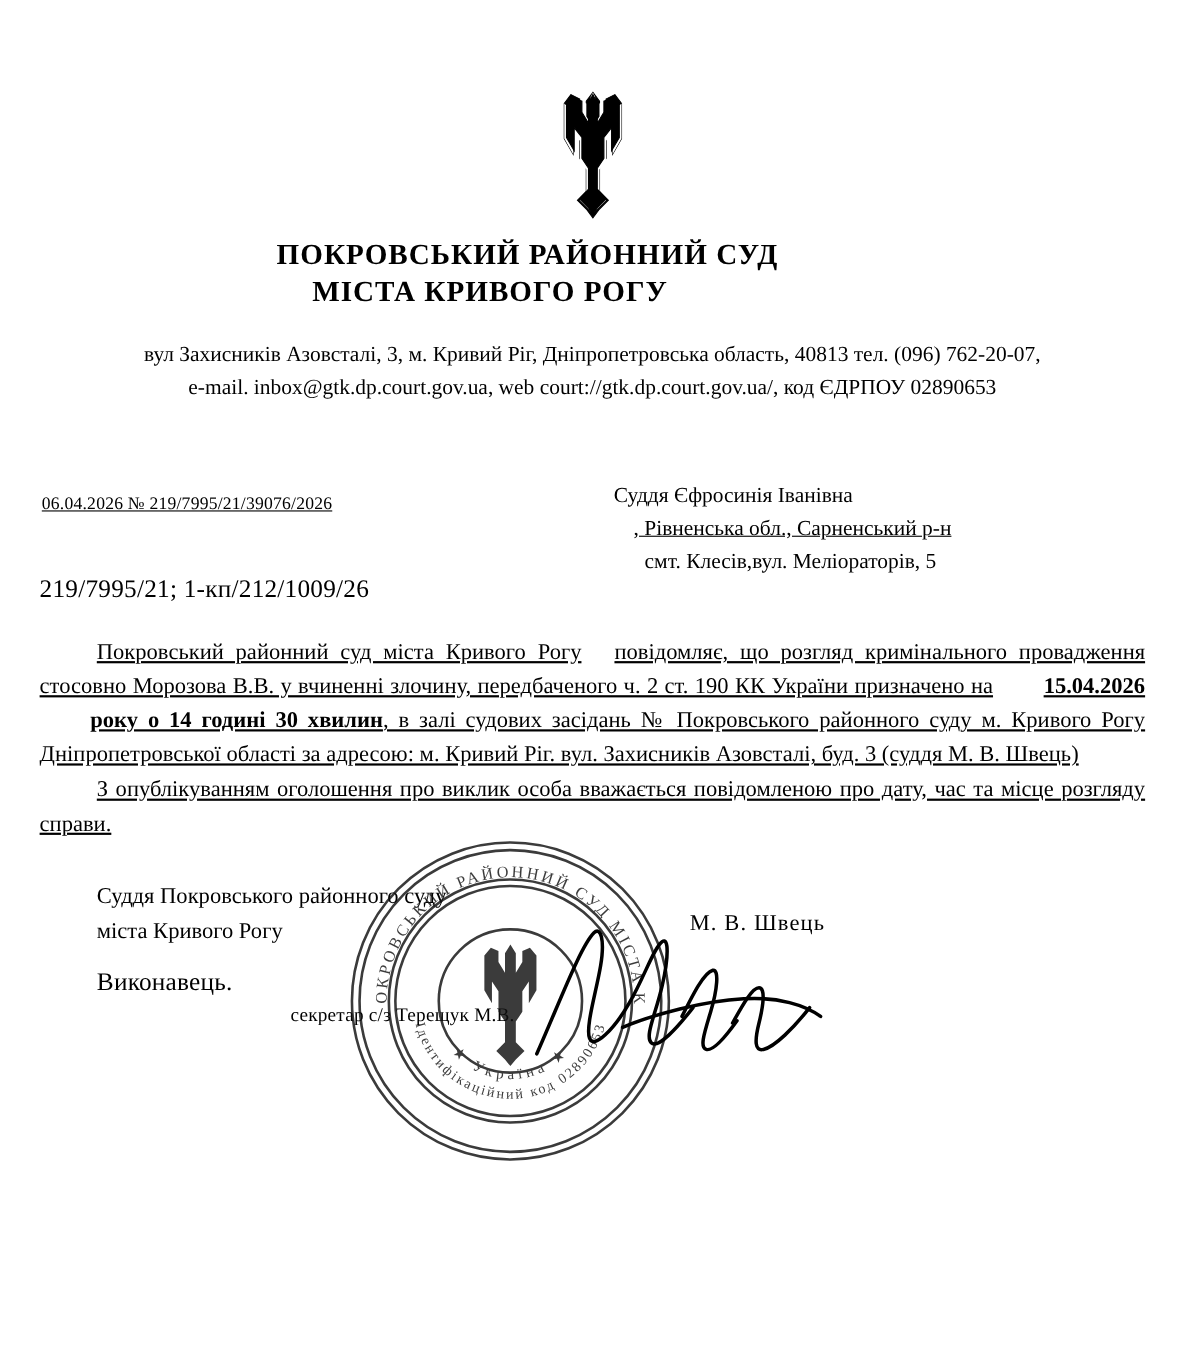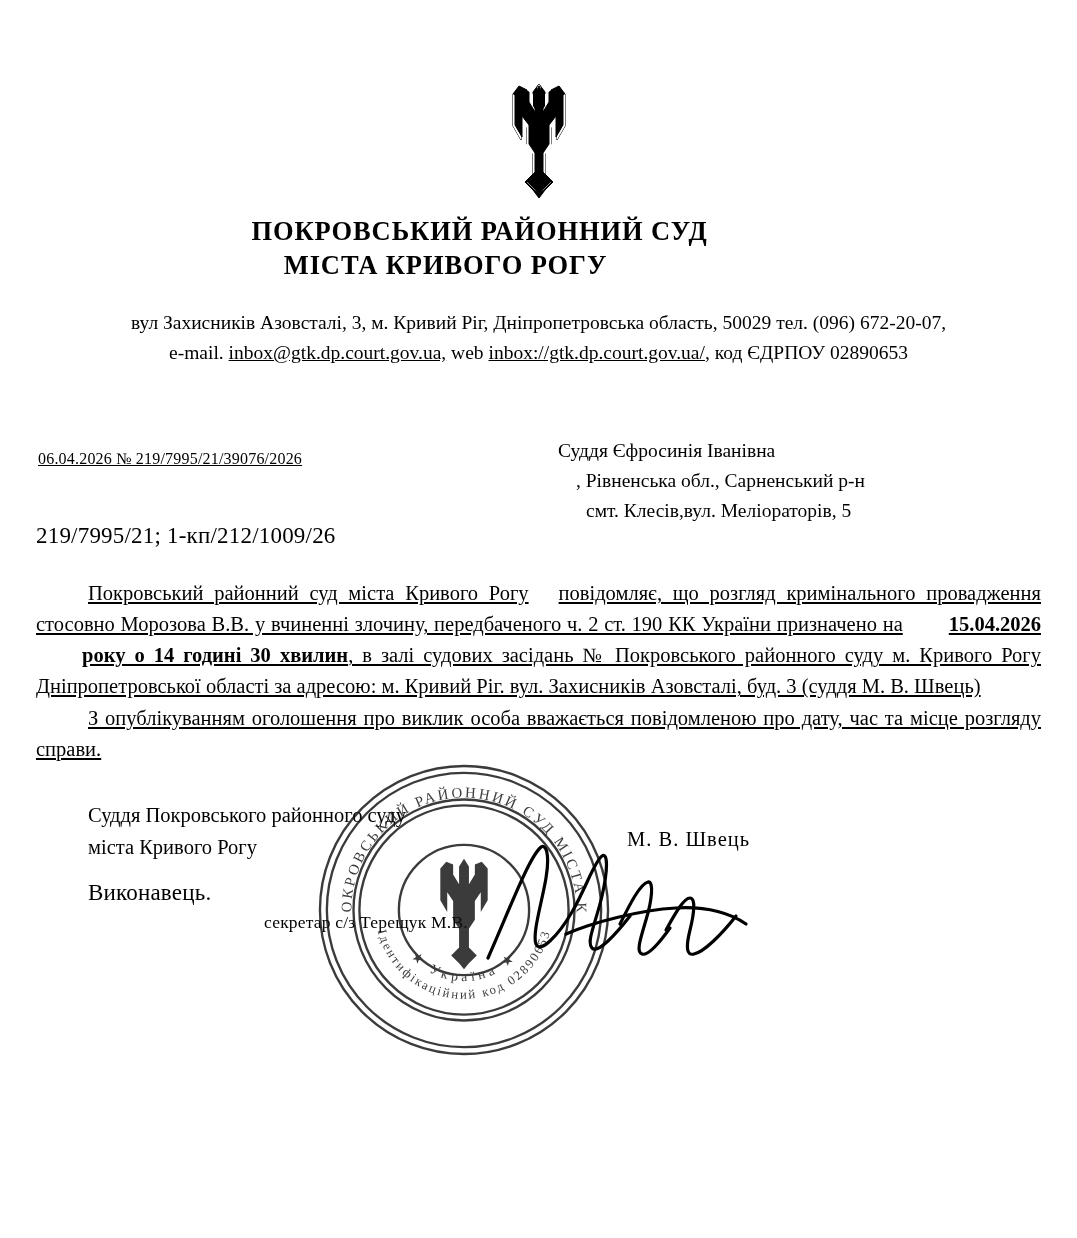--- a/index.html
+++ b/index.html
@@ -58,21 +58,20 @@
   .contacts {
     position: absolute;
     top: 308px;
     left: 0;
     width: 1077px;
     text-align: center;
     font-size: 19.5px;
     line-height: 1.55;
   }
   .contacts .u {
-    text-decoration: underline;
   }
 
   
   .ref-no {
     position: absolute;
     top: 450px;
     left: 38px;
     font-size: 16px;
     text-decoration: underline;
     letter-spacing: 0.2px;
@@ -90,21 +89,21 @@
   
   .addressee {
     position: absolute;
     top: 436px;
     left: 558px;
     width: 430px;
     font-size: 19.5px;
     line-height: 1.55;
   }
   .addressee .l1 { display: block; }
-  .addressee .l2 { display: block; margin-left: 18px; }
+  .addressee .l2 { display: block; margin-left: 18px; text-decoration: underline; }
   .addressee .l3 { display: block; margin-left: 28px; }
 
   
   .body-text {
     position: absolute;
     top: 578px;
     left: 36px;
     width: 1005px;
     font-size: 20.5px;
     line-height: 1.52;
@@ -196,26 +195,26 @@
       </svg>
     </span>
   </div>
 
   <div class="court-title">
     <span>ПОКРОВСЬКИЙ РАЙОННИЙ СУД</span>
     <span class="line2">МІСТА КРИВОГО РОГУ</span>
   </div>
 
   <div class="contacts">
-    <div>вул  Захисників Азовсталі, 3, м. Кривий Ріг,  Дніпропетровська область, 50029 тел. (096) 672-20-07,</div>
+    <div>вул  Захисників Азовсталі, 3, м. Кривий Ріг,  Дніпропетровська область, 40813 тел. (096) 762-20-07,</div>
     <div>
       <span>e-mail.</span>
       <span class="u">inbox@gtk.dp.court.gov.ua,</span>
       <span>web</span>
-      <span class="u">inbox://gtk.dp.court.gov.ua/</span><span>, код ЄДРПОУ 02890653</span>
+      <span class="u">court://gtk.dp.court.gov.ua/</span><span>, код ЄДРПОУ 02890653</span>
     </div>
   </div>
 
   <div class="ref-no">06.04.2026 №  219/7995/21/39076/2026</div>
   <div class="case-no">219/7995/21; 1-кп/212/1009/26</div>
 
   <div class="addressee">
     <span class="l1">Суддя Єфросинія Іванівна</span>
     <span class="l2">, Рівненська обл.,  Сарненський р-н</span>
     <span class="l3">смт. Клесів,вул. Меліораторів, 5</span>

